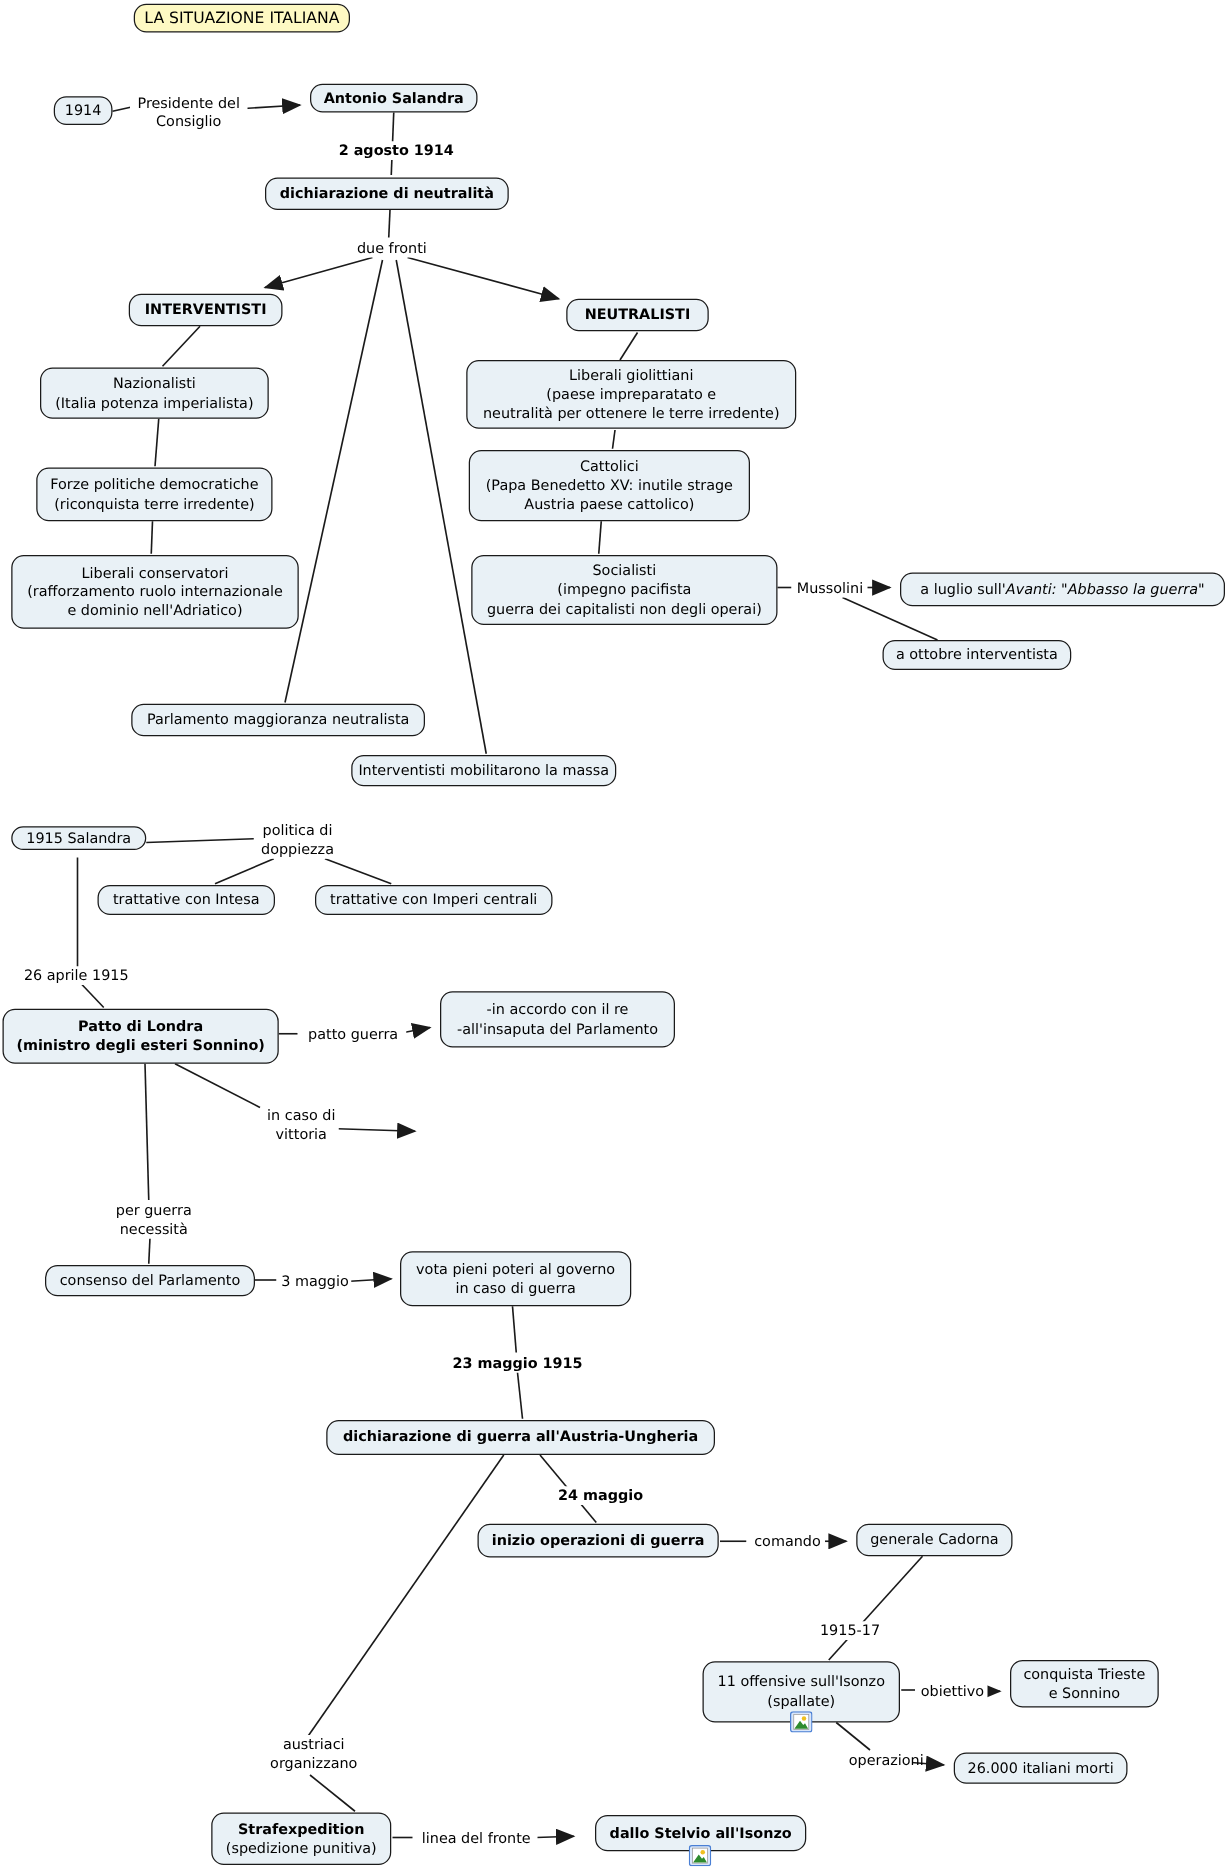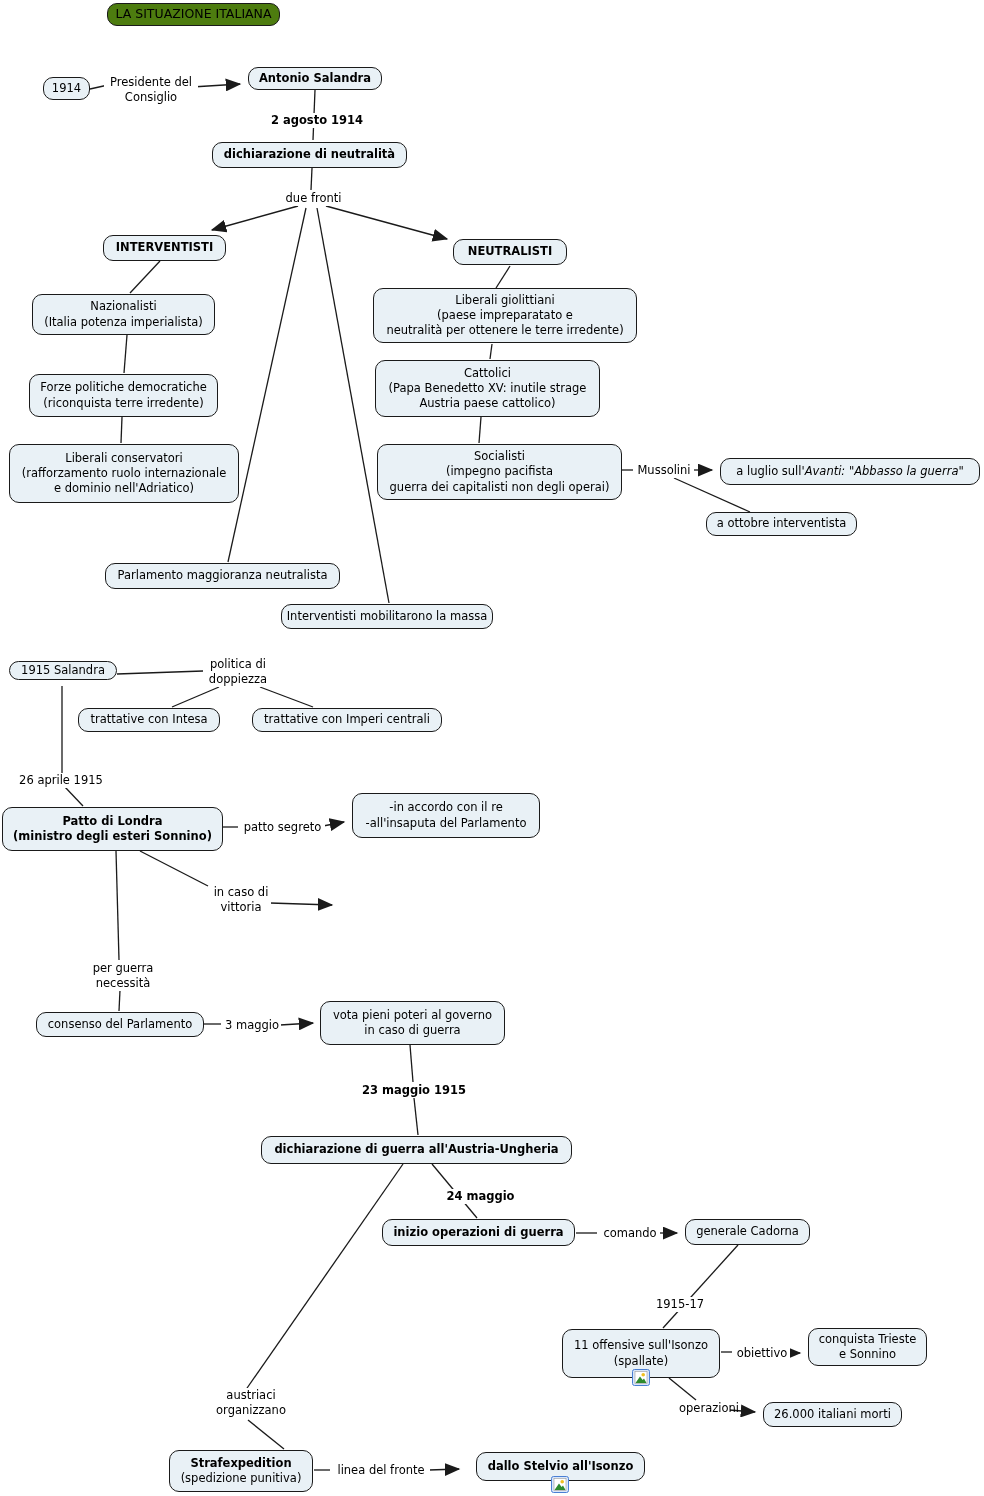--- a/index.html
+++ b/index.html
@@ -3,21 +3,21 @@
 <meta charset="utf-8">
 <style>
   html,body{margin:0;padding:0;background:#fff;}
   #canvas{position:relative;width:984px;height:1496px;background:#fff;
           font-family:"DejaVu Sans","Liberation Sans",sans-serif;color:#000;overflow:hidden;}
   svg.wires{position:absolute;left:0;top:0;z-index:0;}
   .node{position:absolute;box-sizing:border-box;background:#e9f1f6;border:1.4px solid #1a1a1a;
         border-radius:10px;display:flex;flex-direction:column;align-items:center;justify-content:center;
         font-size:11.5px;line-height:1.32;text-align:center;z-index:1;padding:1px 4px;}
   .node>div{white-space:nowrap;}
-  .titlebox{background:#4d7c0f;font-size:12.5px;}
+  .titlebox{background:#fef9c3;font-size:12.5px;}
   .b{font-weight:bold;}
   .lbl{position:absolute;font-size:11.5px;line-height:1.3;text-align:center;background:#fff;z-index:2;padding:0 1px;}
   .lbl>div{white-space:nowrap;}
   .imgicon{position:absolute;z-index:3;display:block;line-height:0;}
   .it{font-style:italic;}
 </style>
 </head>
 <body>
 
 <div id="canvas">
@@ -231,21 +231,21 @@
     <div>Mussolini</div>
   </div>
   <div class="lbl" style="left:205px;top:657px;width:64px">
     <div>politica di</div>
     <div>doppiezza</div>
   </div>
   <div class="lbl" style="left:17px;top:773px;width:86px">
     <div>26 aprile 1915</div>
   </div>
   <div class="lbl" style="left:240px;top:820px;width:83px">
-    <div>patto segreto</div>
+    <div>patto guerra</div>
   </div>
   <div class="lbl" style="left:211px;top:885px;width:58px">
     <div>in caso di</div>
     <div>vittoria</div>
   </div>
   <div class="lbl" style="left:89px;top:961px;width:66px">
     <div>per guerra</div>
     <div>necessità</div>
   </div>
   <div class="lbl" style="left:223px;top:1018px;width:56px">

